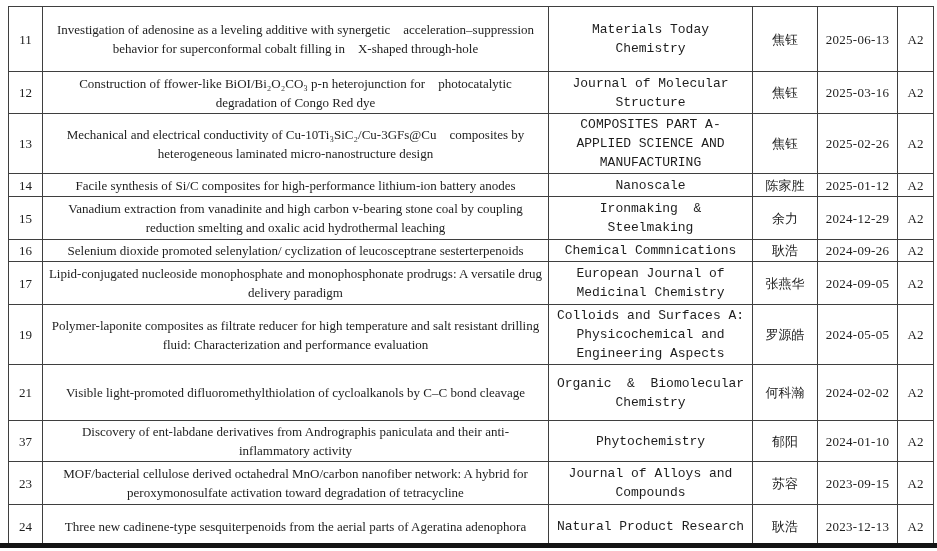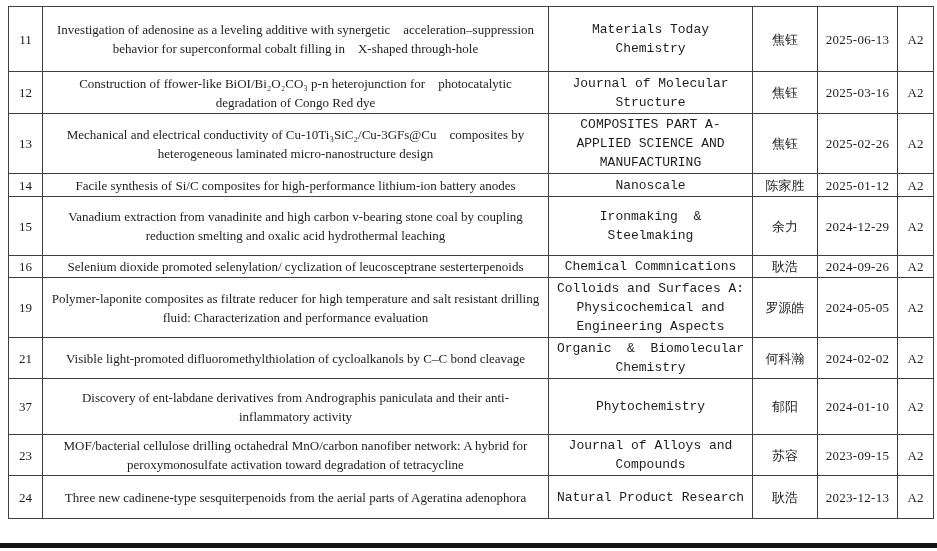--- a/index.html
+++ b/index.html
@@ -27,21 +27,21 @@
   }
   td.c-title{font-size:12.5px;white-space:pre-wrap;padding:1px 6px;}
   td.c-journal{white-space:pre-wrap;font-family:Liberation Mono, monospace;}
   td.c-no{font-size:13px;}
   td.c-date{letter-spacing:0.3px;}
   
   tr:nth-child(1){height:65px}
   tr:nth-child(2){height:42px}
   tr:nth-child(3){height:57px}
   tr:nth-child(4){height:23px}
-  tr:nth-child(5){height:59px}
+  tr:nth-child(5){height:43px}
   tr:nth-child(6){height:22px}
   tr:nth-child(7){height:43px}
   tr:nth-child(8){height:41px}
   tr:nth-child(9){height:56px}
   tr:nth-child(10){height:22px}
   tr:nth-child(11){height:43px}
   tr:nth-child(12){height:43px}
   tr:nth-child(13){height:43px}
   tr:nth-child(14){height:12px}
   .bottom-bar{
@@ -107,20 +107,28 @@
       </tr>
       <tr>
         <td class="c-no">16</td>
         <td class="c-title">Selenium dioxide promoted selenylation/ cyclization of leucosceptrane sesterterpenoids</td>
         <td class="c-journal">Chemical Commnications</td>
         <td class="c-author">耿浩</td>
         <td class="c-date">2024-09-26</td>
         <td class="c-grade">A2</td>
       </tr>
       <tr>
+        <td class="c-no">17</td>
+        <td class="c-title">Lipid-conjugated nucleoside monophosphate and monophosphonate prodrugs: A versatile drug delivery paradigm</td>
+        <td class="c-journal">European Journal of Medicinal Chemistry</td>
+        <td class="c-author">张燕华</td>
+        <td class="c-date">2024-09-05</td>
+        <td class="c-grade">A2</td>
+      </tr>
+      <tr>
         <td class="c-no">19</td>
         <td class="c-title">Polymer-laponite composites as filtrate reducer for high temperature and salt resistant drilling fluid: Characterization and performance evaluation</td>
         <td class="c-journal">Colloids and Surfaces A: Physicochemical and Engineering Aspects</td>
         <td class="c-author">罗源皓</td>
         <td class="c-date">2024-05-05</td>
         <td class="c-grade">A2</td>
       </tr>
       <tr>
         <td class="c-no">21</td>
         <td class="c-title">Visible light-promoted difluoromethylthiolation of cycloalkanols by C–C bond cleavage</td>
@@ -132,21 +140,21 @@
       <tr>
         <td class="c-no">37</td>
         <td class="c-title">Discovery of ent-labdane derivatives from Andrographis paniculata and their anti-inflammatory activity</td>
         <td class="c-journal">Phytochemistry</td>
         <td class="c-author">郁阳</td>
         <td class="c-date">2024-01-10</td>
         <td class="c-grade">A2</td>
       </tr>
       <tr>
         <td class="c-no">23</td>
-        <td class="c-title">MOF/bacterial cellulose drilling octahedral MnO/carbon nanofiber network: A hybrid for peroxymonosulfate activation toward degradation of tetracycline</td>
+        <td class="c-title">MOF/bacterial cellulose derived octahedral MnO/carbon nanofiber network: A hybrid for peroxymonosulfate activation toward degradation of tetracycline</td>
         <td class="c-journal">Journal of Alloys and Compounds</td>
         <td class="c-author">苏容</td>
         <td class="c-date">2023-09-15</td>
         <td class="c-grade">A2</td>
       </tr>
       <tr>
         <td class="c-no">24</td>
         <td class="c-title">Three new cadinene-type sesquiterpenoids from the aerial parts of Ageratina adenophora</td>
         <td class="c-journal">Natural Product Research</td>
         <td class="c-author">耿浩</td>

